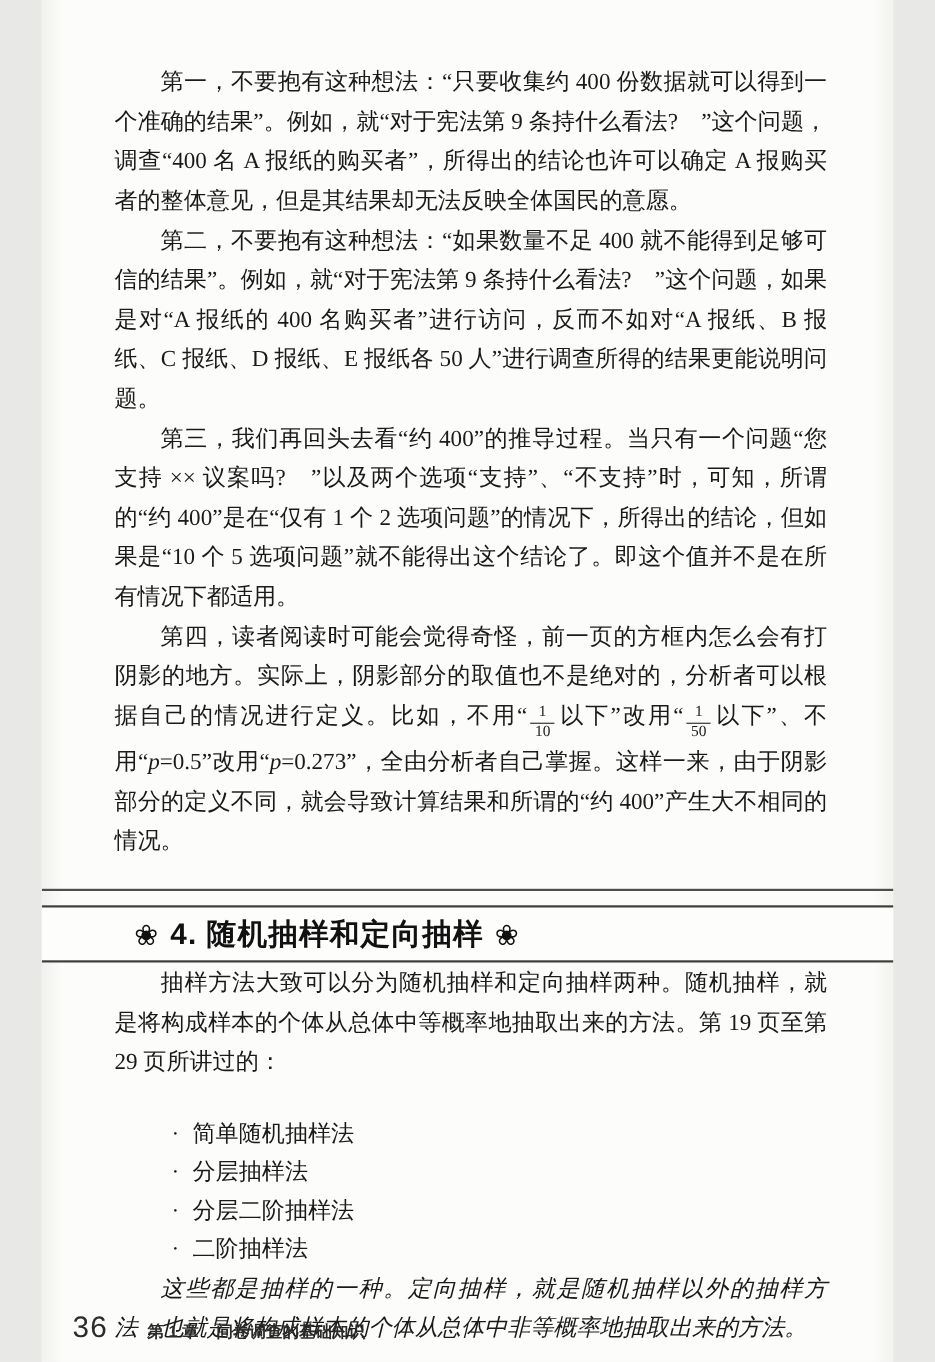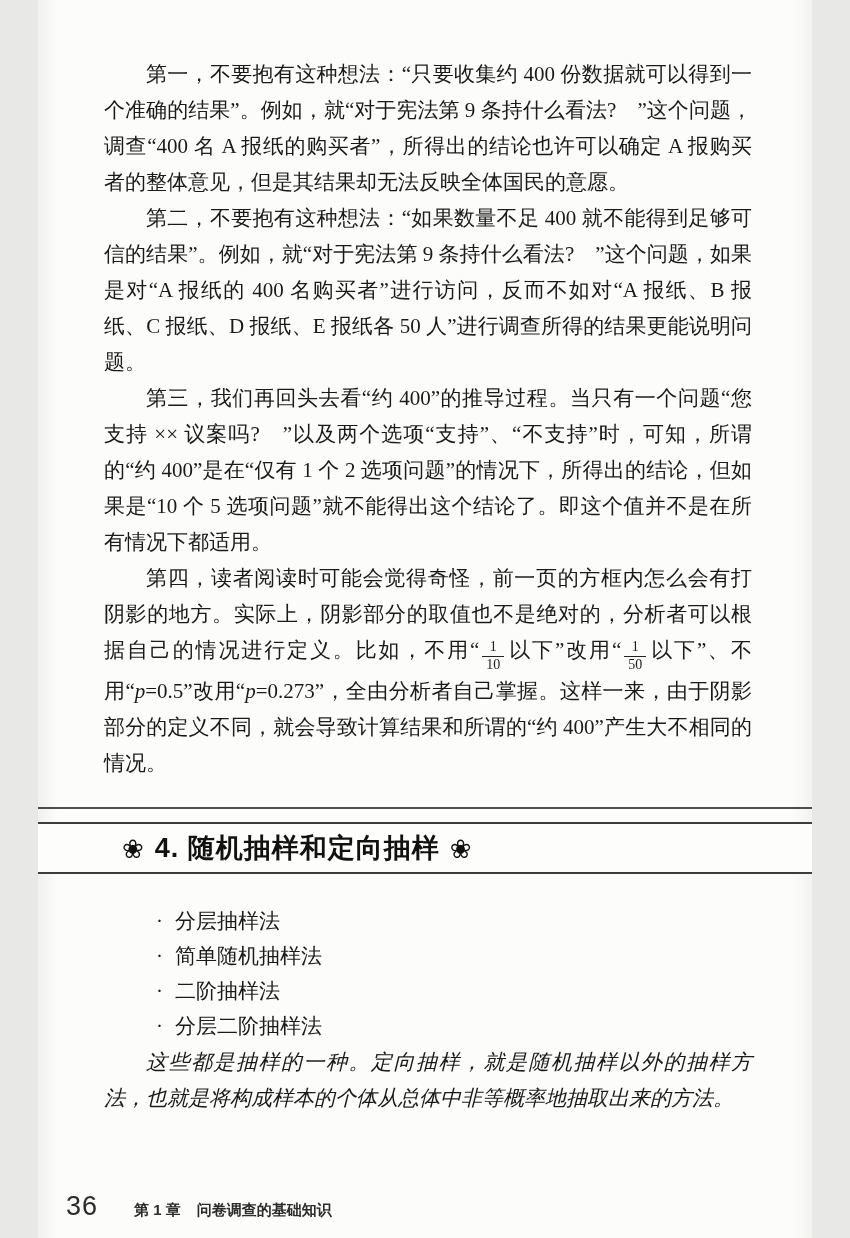--- a/index.html
+++ b/index.html
@@ -131,26 +131,27 @@
 
     <p class="para"><span>第四，读者阅读时可能会觉得奇怪，前一页的方框内怎么会有打阴影的地方。实际上，阴影部分的取值也不是绝对的，分析者可以根据自己的情况进行定义。比如，不用“</span><span class="frac"><span class="num">1</span><span class="den">10</span></span><span>以下”改用“</span><span class="frac"><span class="num">1</span><span class="den">50</span></span><span>以下”、不用“</span><span class="pvar">p</span><span>=0.5</span><span>”改用“</span><span class="pvar">p</span><span>=0.273</span><span>”，全由分析者自己掌握。这样一来，由于阴影部分的定义不同，就会导致计算结果和所谓的“约 400”产生大不相同的情况。</span></p>
 
     <div class="section-header-wrap">
       <div class="top-rule"></div>
       <div class="section-box">
         <span class="flower">❀</span><span>4. 随机抽样和定向抽样</span><span class="flower">❀</span>
       </div>
     </div>
 
+    <p class="para intro">抽样方法大致可以分为随机抽样和定向抽样两种。随机抽样，就是将构成样本的个体从总体中等概率地抽取出来的方法。第 19 页至第 29 页所讲过的：</p>
 
     <div class="sampling-list">
+      <div class="item"><span class="bullet">·</span><span>简单随机抽样法</span></div>
       <div class="item"><span class="bullet">·</span><span>分层抽样法</span></div>
-      <div class="item"><span class="bullet">·</span><span>简单随机抽样法</span></div>
+      <div class="item"><span class="bullet">·</span><span>分层二阶抽样法</span></div>
       <div class="item"><span class="bullet">·</span><span>二阶抽样法</span></div>
-      <div class="item"><span class="bullet">·</span><span>分层二阶抽样法</span></div>
     </div>
 
     <p class="para closing">这些都是抽样的一种。定向抽样，就是随机抽样以外的抽样方法，也就是将构成样本的个体从总体中非等概率地抽取出来的方法。</p>
 
   </div>
 
   <div class="footer">
     <span class="page-number">36</span>
     <span class="chapter-label">第 1 章</span>
     <span class="book-title">问卷调查的基础知识</span>

